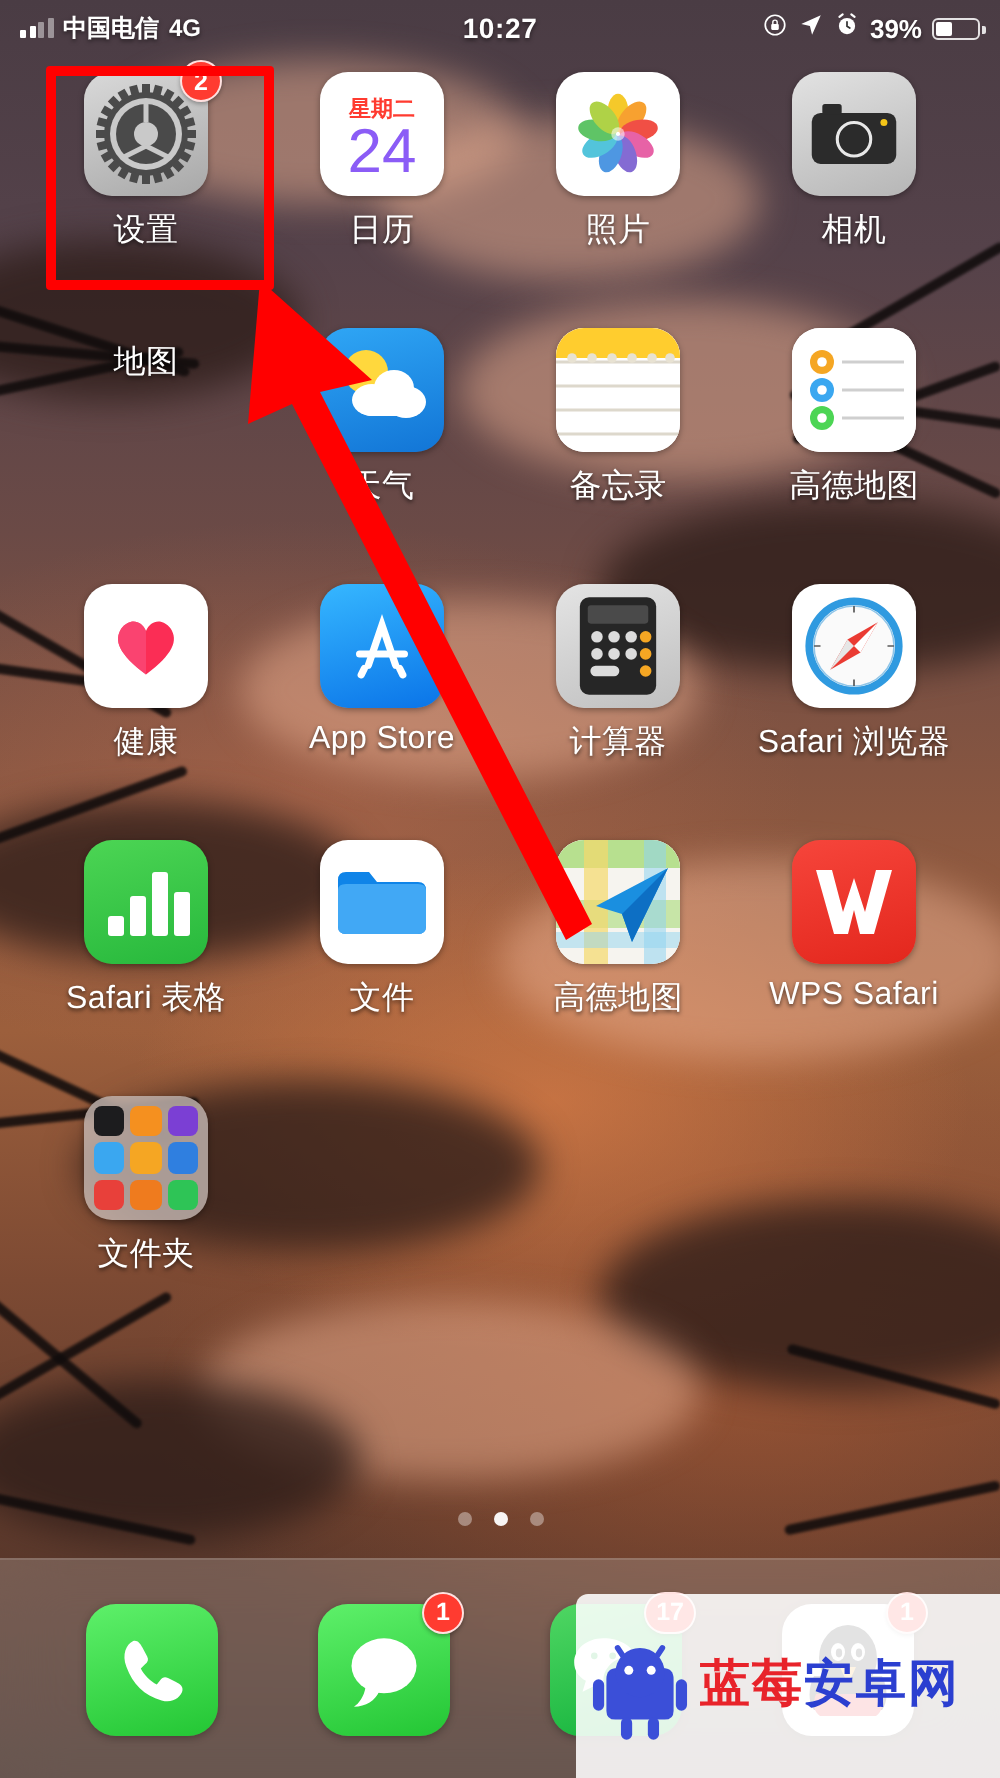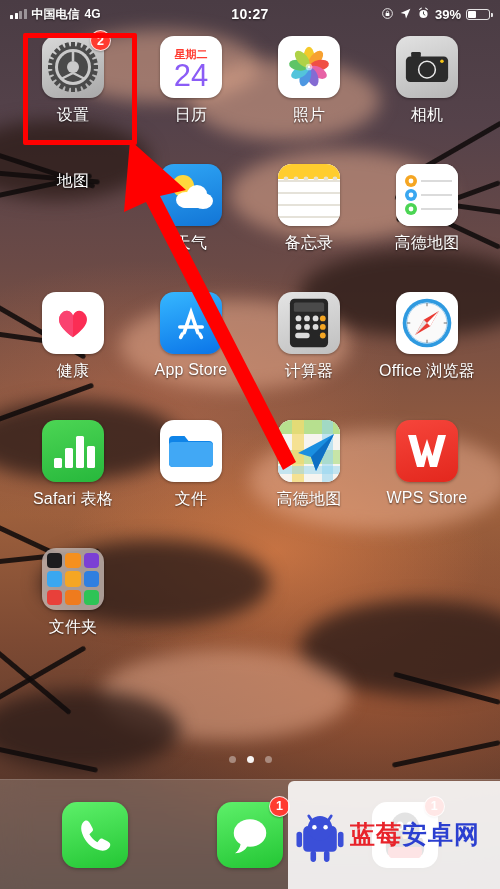--- a/index.html
+++ b/index.html
@@ -149,21 +149,21 @@
   #highlight-box {
     position:absolute; left:23px; top:33px; width:114px; height:112px;
     border:5px solid #ff0000; border-radius:2px;
     z-index:5; pointer-events:none;
   }
   #arrow { position:absolute; inset:0; z-index:5; pointer-events:none; }
 
   
   #watermark {
     position:absolute; right:0; bottom:0;
-    width:212px; height:108px; z-index:7;
+    width:212px; height:92px; z-index:7;
     display:flex; align-items:center;
     background:rgba(255,255,255,.88);
     border-top-left-radius:6px;
     padding-left:4px;
   }
   .wm-robot { width:56px; height:56px; flex:0 0 56px; position:relative; }
   .wm-text { display:flex; flex-direction:column; justify-content:center; margin-left:2px; }
   .wm-cn { font-size:25px; font-weight:bold; color:#2b3fd0; letter-spacing:1px; line-height:1.1; }
   .wm-cn em { font-style:normal; color:#e8232a; }
   .wm-url { font-size:14px; color:#c0392b; letter-spacing:.4px; margin-top:1px; }
@@ -488,21 +488,21 @@
               <line x1="50" y1="81" x2="50" y2="87"></line>
             <line x1="13" y1="50" x2="19" y2="50"></line>
               <line x1="81" y1="50" x2="87" y2="50"></line>
           </g>
           <path d="M72 28 L56 56 L28 72 L44 44Z" fill="#ea3b33"></path>
           <path d="M72 28 L56 56 L50 50Z" fill="#fff"></path>
           <path d="M28 72 L44 44 L50 50Z" fill="#e6e6e6"></path>
         </svg>
       </div>
     </div>
-    <div class="label">Office 浏览器</div>
+    <div class="label">Safari 浏览器</div>
   </div>
 
   <div class="app">
     <div class="iconwrap">
       <div class="icon ic-numbers">
         <svg width="62" height="62" viewBox="0 0 62 62">
           <g fill="#fff">
             <rect x="12" y="38" width="8" height="10" rx="1.5"></rect>
             <rect x="23" y="28" width="8" height="20" rx="1.5"></rect>
             <rect x="34" y="16" width="8" height="32" rx="1.5"></rect>
@@ -545,21 +545,21 @@
   </div>
 
   <div class="app">
     <div class="iconwrap">
       <div class="icon ic-wps">
         <svg width="42" height="38" viewBox="0 0 84 76">
           <path d="M4 6 L20 6 L31 48 L42 14 L53 48 L64 6 L80 6 L62 70 L48 70 L42 46 L36 70 L22 70Z" fill="#fff"></path>
         </svg>
       </div>
     </div>
-    <div class="label">WPS Store</div>
+    <div class="label">WPS Safari</div>
   </div>
 
   <div class="app">
     <div class="iconwrap">
       <div class="icon ic-folder">
         <div class="folder-grid">
           <div class="mini" style="background:#1c1c1e"></div>
           <div class="mini" style="background:#f5901f"></div>
           <div class="mini" style="background:#7b3fd4"></div>
           <div class="mini" style="background:#3aa7f0"></div>
@@ -596,20 +596,33 @@
   <div class="dockapp">
     <div class="dicon ic-messages">
       <svg width="42" height="40" viewBox="0 0 100 96">
         <ellipse cx="50" cy="43" rx="39" ry="33" fill="#fff"></ellipse>
         <path d="M28 68 C26 80 20 88 14 92 C28 92 40 84 44 74Z" fill="#fff"></path>
       </svg>
     </div>
     <div class="badge">1</div>
   </div>
 
+  <div class="dockapp">
+    <div class="dicon ic-wechat">
+      <svg width="46" height="40" viewBox="0 0 110 92">
+        <path d="M40 8 C20 8 5 21 5 37 C5 46 10 54 19 59 L15 72 L29 65 C33 66 37 67 41 67 C40 64 40 61 40 58 C40 42 56 29 75 29 C76 29 77 29 78 29 C74 17 59 8 40 8Z" fill="#fff"></path>
+        <circle cx="29" cy="29" r="4" fill="#17b03c"></circle>
+          <circle cx="51" cy="29" r="4" fill="#17b03c"></circle>
+        <path d="M78 36 C60 36 46 47 46 60 C46 73 60 84 78 84 C82 84 86 83 89 82 L101 88 L98 77 C104 73 109 67 109 60 C109 47 95 36 78 36Z" fill="#fff"></path>
+        <circle cx="69" cy="54" r="3.4" fill="#17b03c"></circle>
+          <circle cx="88" cy="54" r="3.4" fill="#17b03c"></circle>
+      </svg>
+    </div>
+    <div class="badge">17</div>
+  </div>
 
   <div class="dockapp">
     <div class="dicon ic-qq">
       <svg width="48" height="52" viewBox="0 0 96 104">
         <ellipse cx="48" cy="40" rx="29" ry="33" fill="#1b1b1b"></ellipse>
         <path d="M14 58 C8 70 8 84 14 92 L82 92 C88 84 88 70 82 58Z" fill="#1b1b1b"></path>
         <path d="M16 76 C12 86 14 94 20 98 L76 98 C82 94 84 86 80 76Z" fill="#e8232a"></path>
         <ellipse cx="38" cy="34" rx="7" ry="9" fill="#fff"></ellipse>
         <ellipse cx="58" cy="34" rx="7" ry="9" fill="#fff"></ellipse>
         <ellipse cx="39" cy="35" rx="3.2" ry="4.4" fill="#111"></ellipse>

